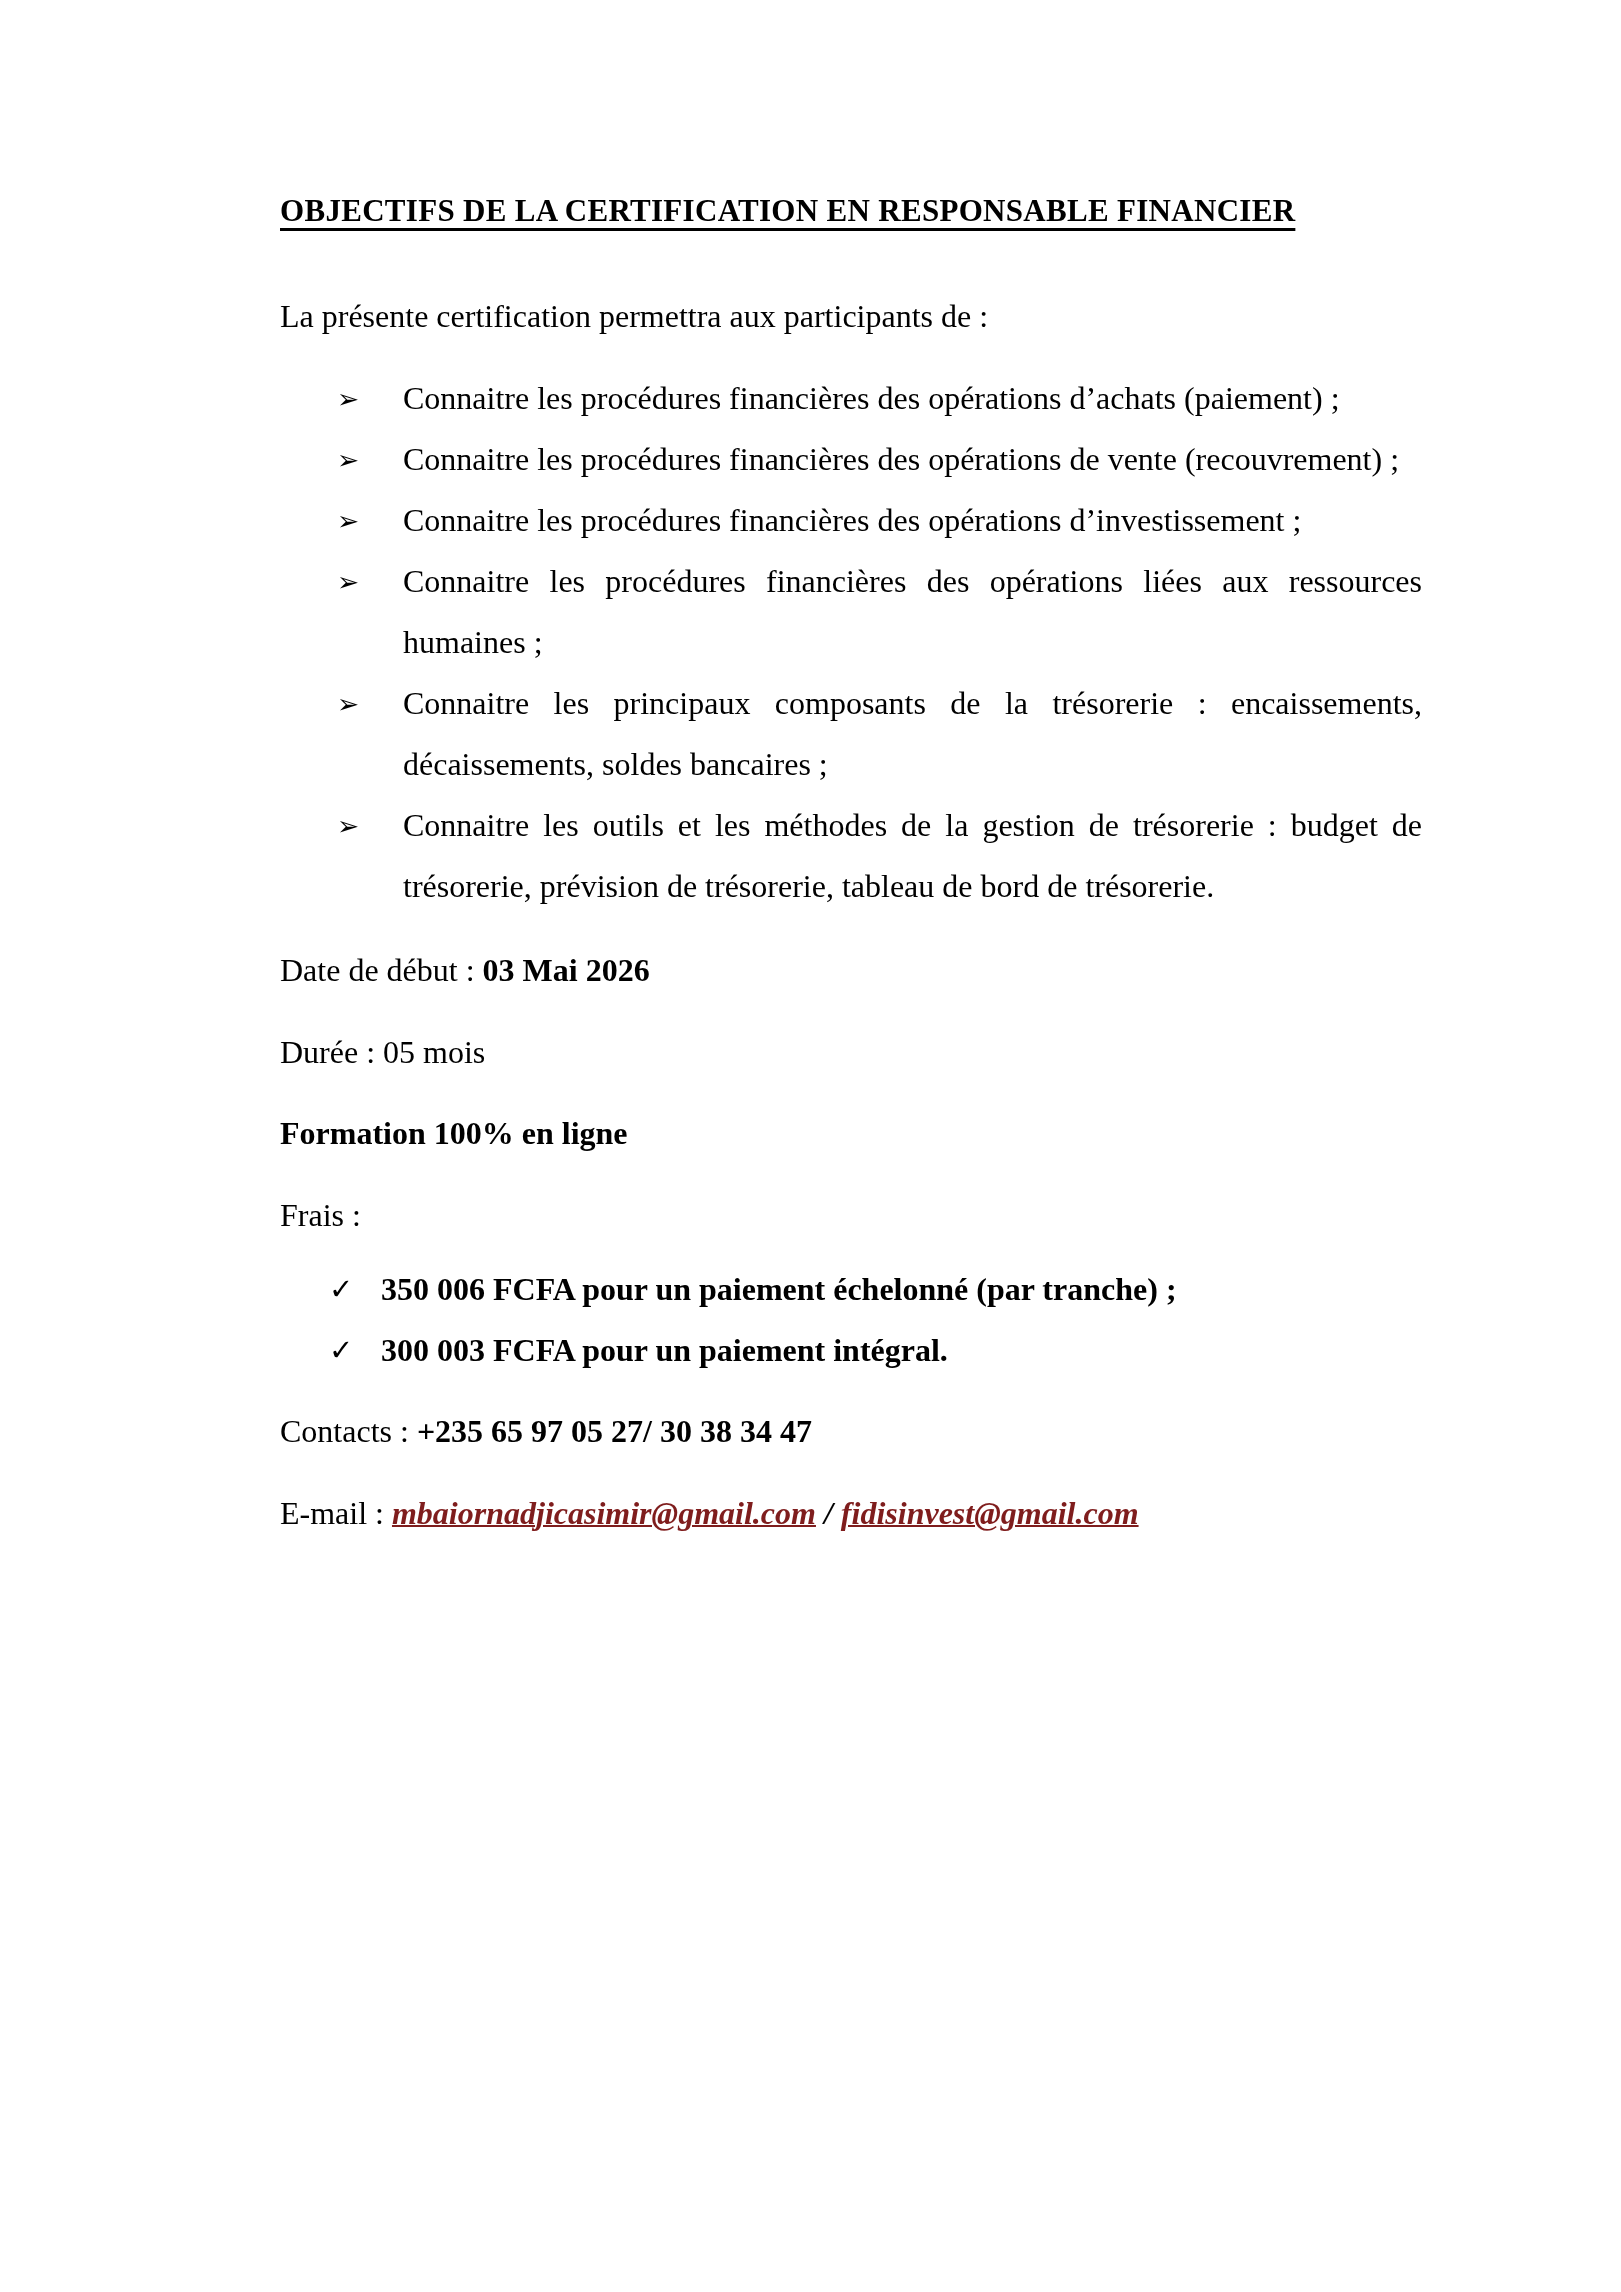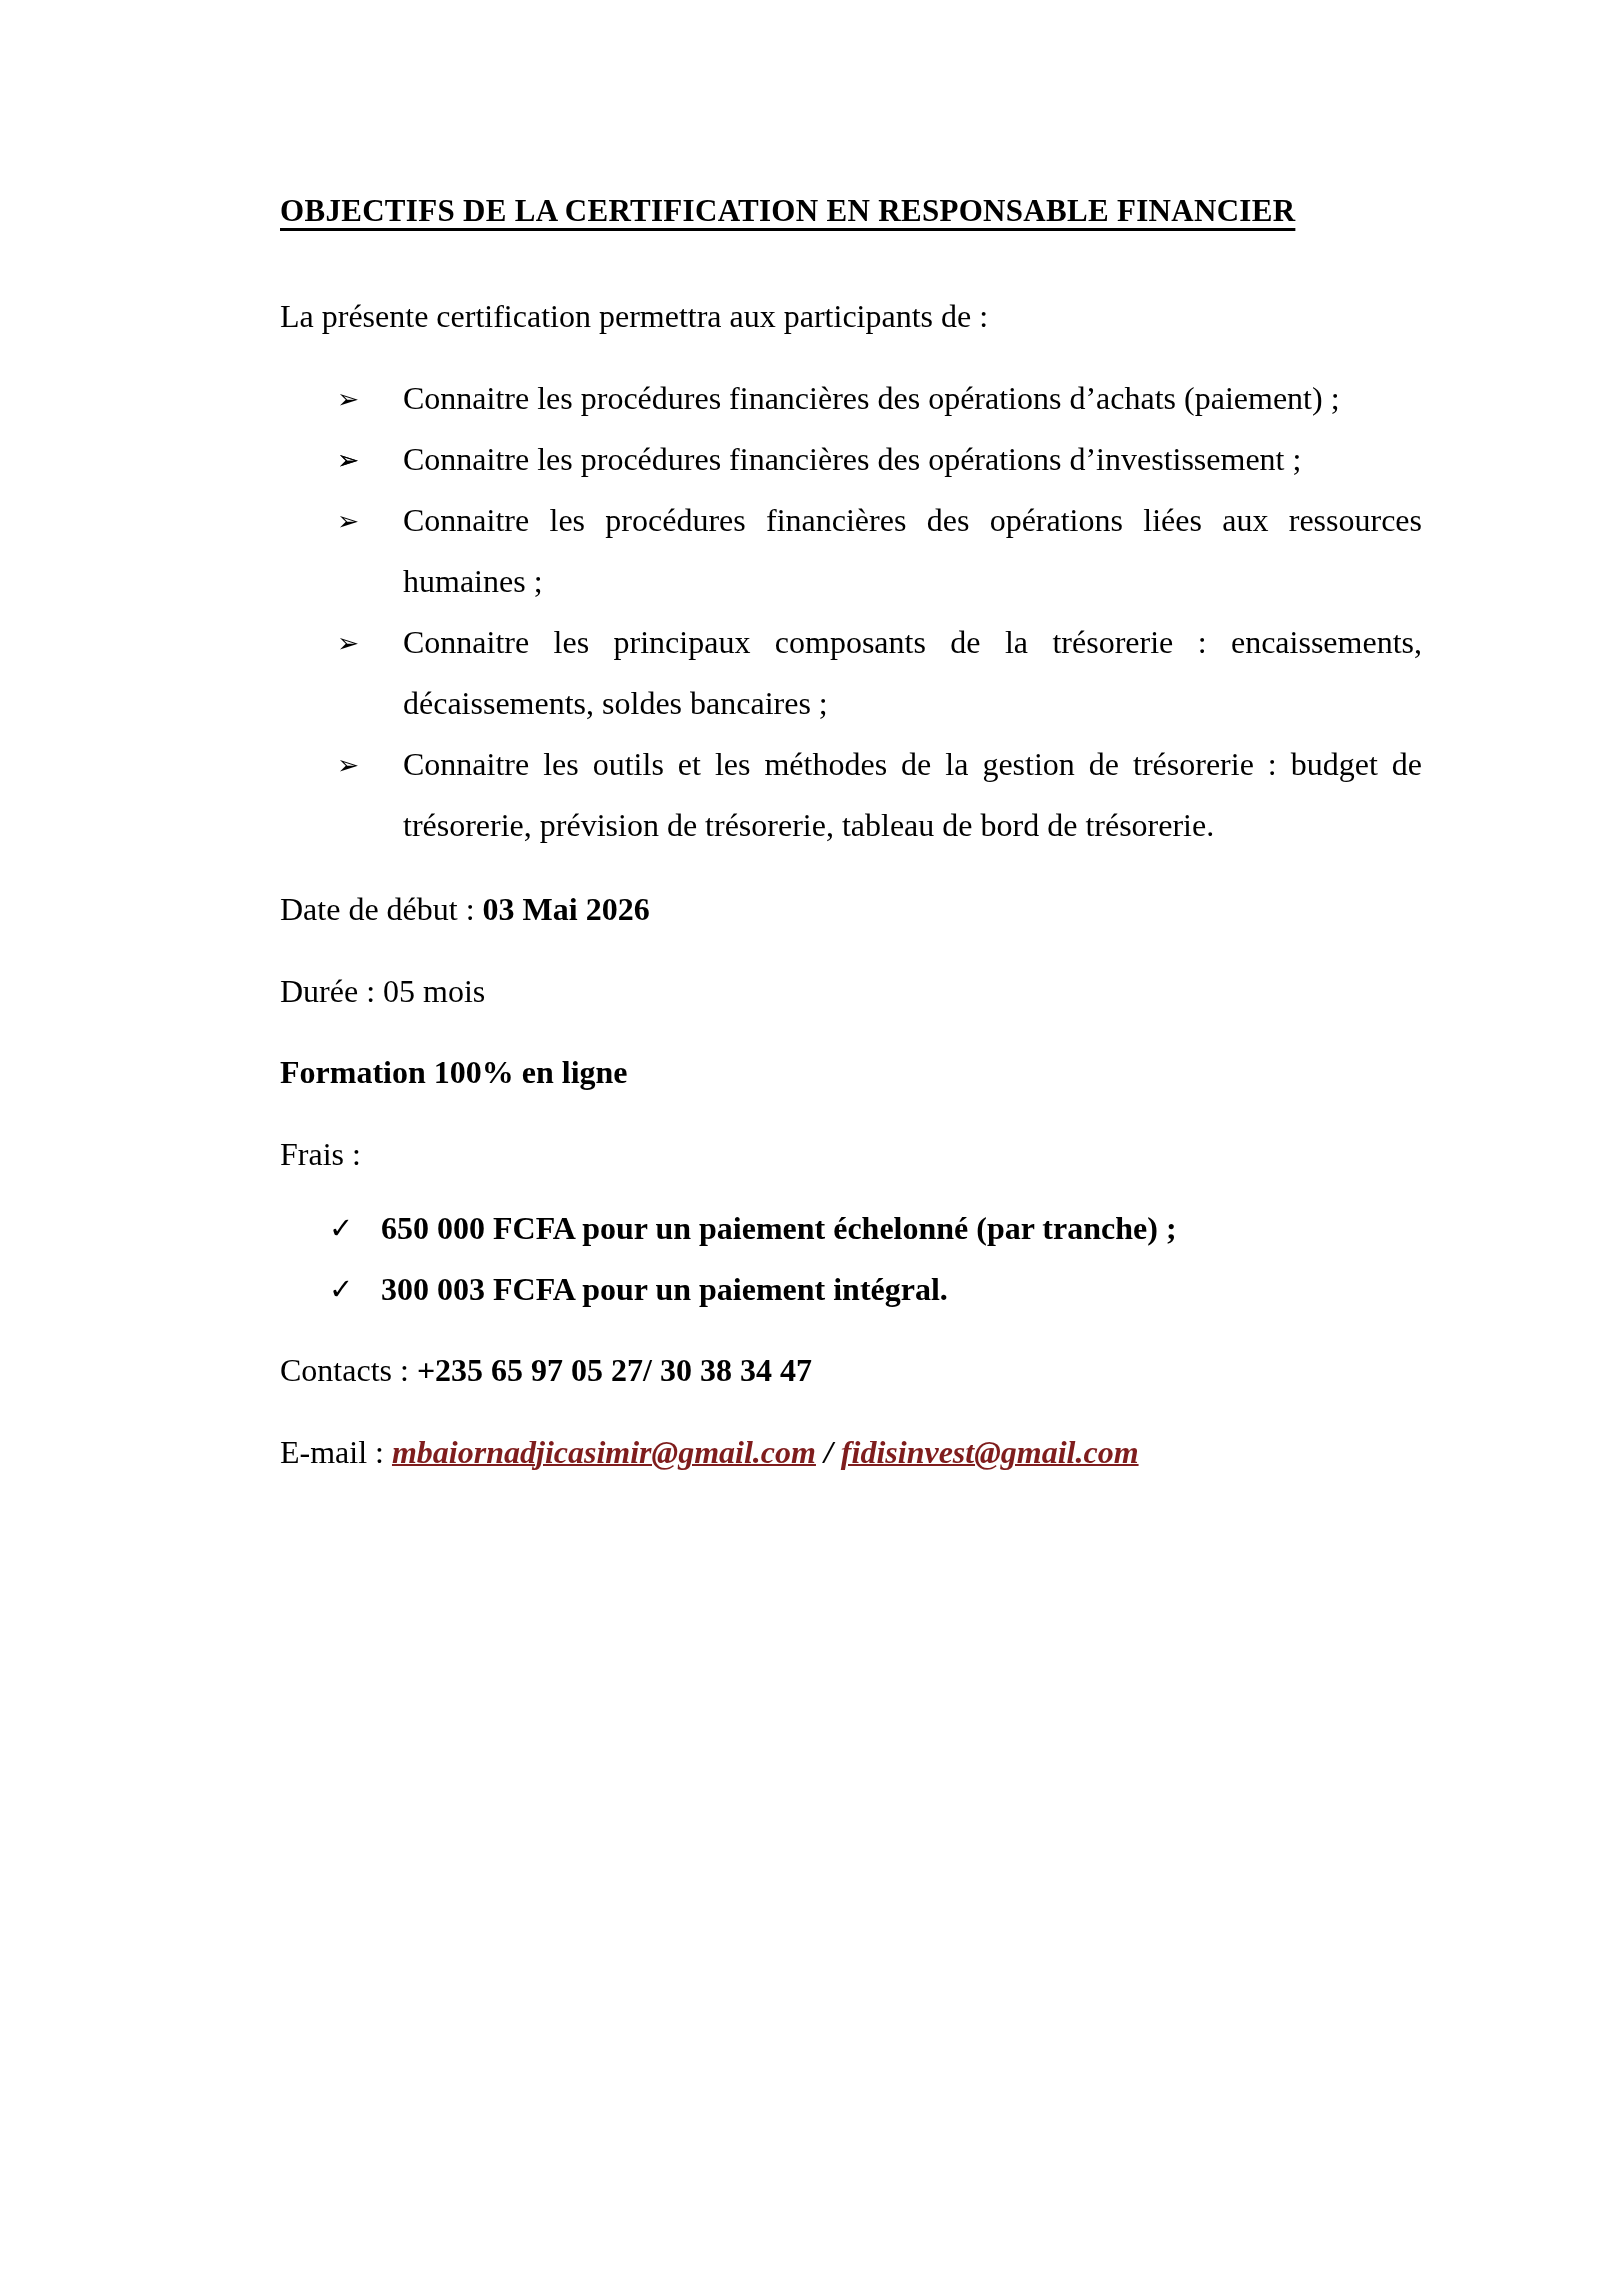--- a/index.html
+++ b/index.html
@@ -98,20 +98,21 @@
 
   <p>La présente certification permettra aux participants de :</p>
 
   <ul class="objectives">
     <li>
       <span class="arrow-bullet">➢</span>
       <span>Connaitre les procédures financières des opérations d’achats (paiement) ;</span>
     </li>
     <li>
       <span class="arrow-bullet">➢</span>
+      <span>Connaitre les procédures financières des opérations de vente (recouvrement) ;</span>
     </li>
     <li>
       <span class="arrow-bullet">➢</span>
       <span>Connaitre les procédures financières des opérations d’investissement ;</span>
     </li>
     <li>
       <span class="arrow-bullet">➢</span>
       <span>Connaitre les procédures financières des opérations liées aux ressources humaines ;</span>
     </li>
     <li>
@@ -128,21 +129,21 @@
 
   <p>Durée : 05 mois</p>
 
   <p class="bold-line">Formation 100% en ligne</p>
 
   <p>Frais :</p>
 
   <ul class="fees">
     <li>
       <span class="check-bullet">✓</span>
-      <span>650 000 FCFA pour un paiement échelonné (par tranche) ;</span>
+      <span>350 006 FCFA pour un paiement échelonné (par tranche) ;</span>
     </li>
     <li>
       <span class="check-bullet">✓</span>
       <span>300 003 FCFA pour un paiement intégral.</span>
     </li>
   </ul>
 
   <p><span>Contacts : </span><strong>+235 65 97 05 27/ 30 38 34 47</strong></p>
 
   <p><span>E-mail : </span><a class="email-link">mbaiornadjicasimir@gmail.com</a><span class="email-sep"> / </span><a class="email-link">fidisinvest@gmail.com</a></p>

